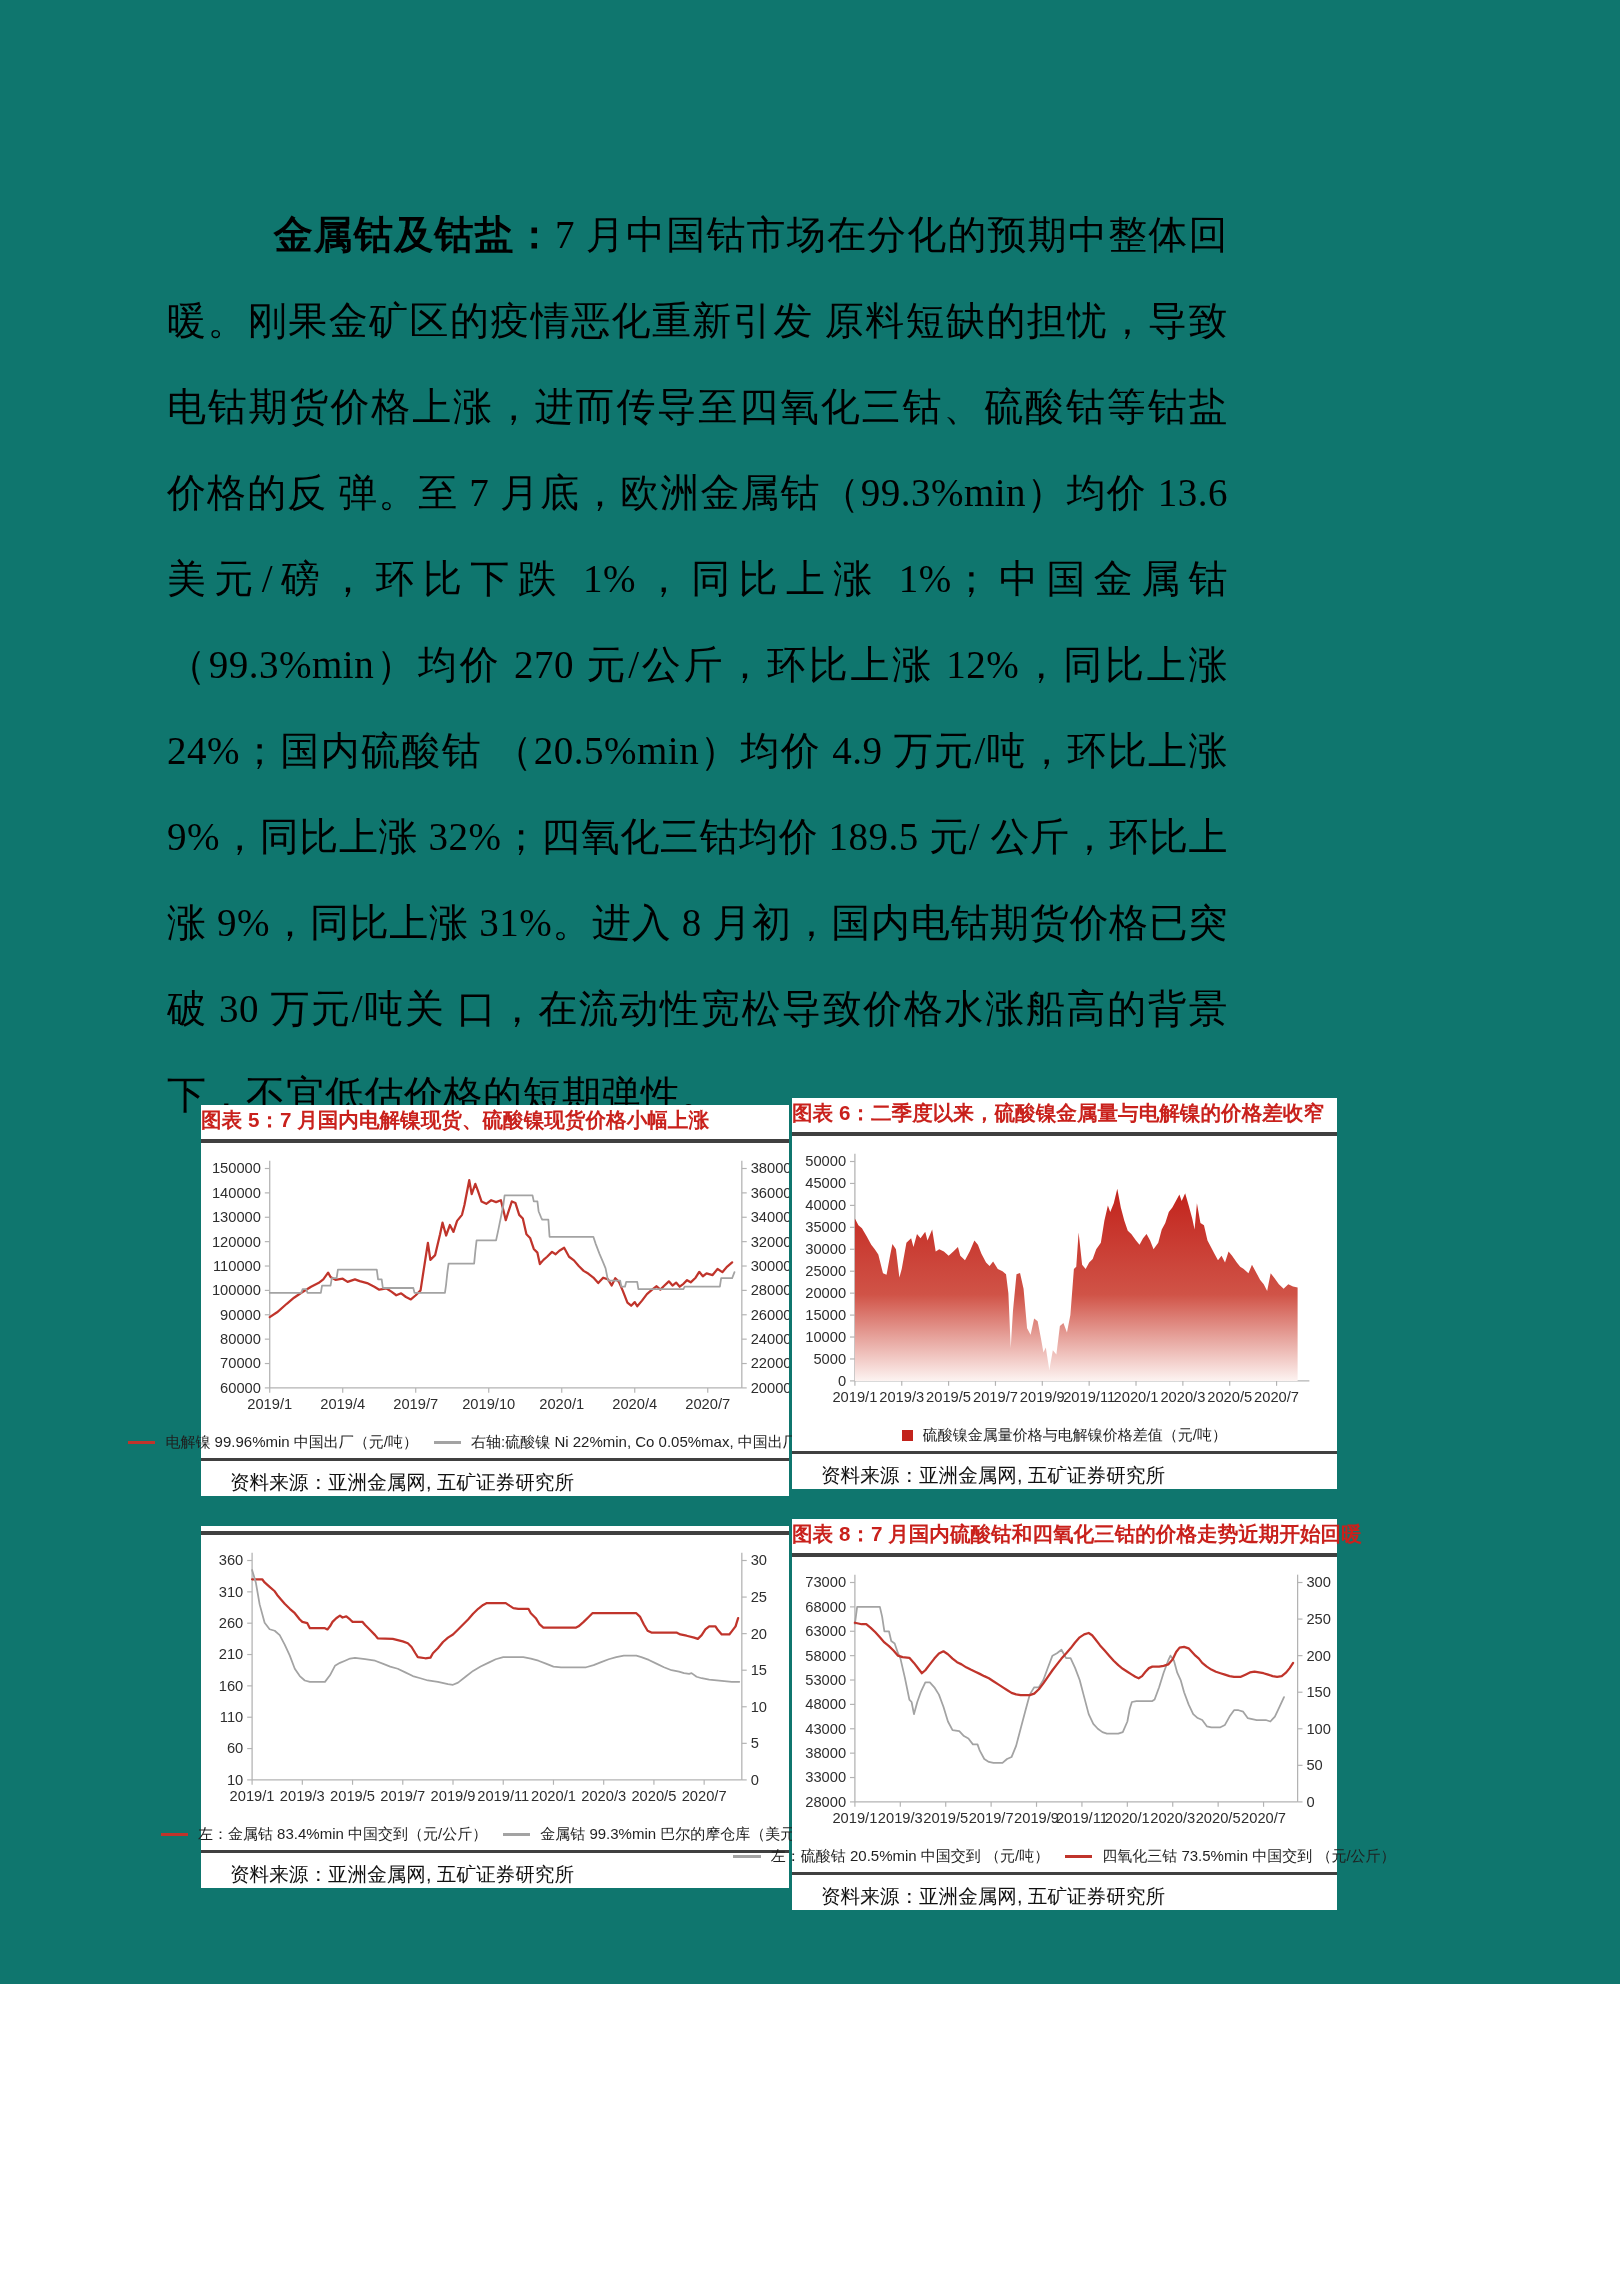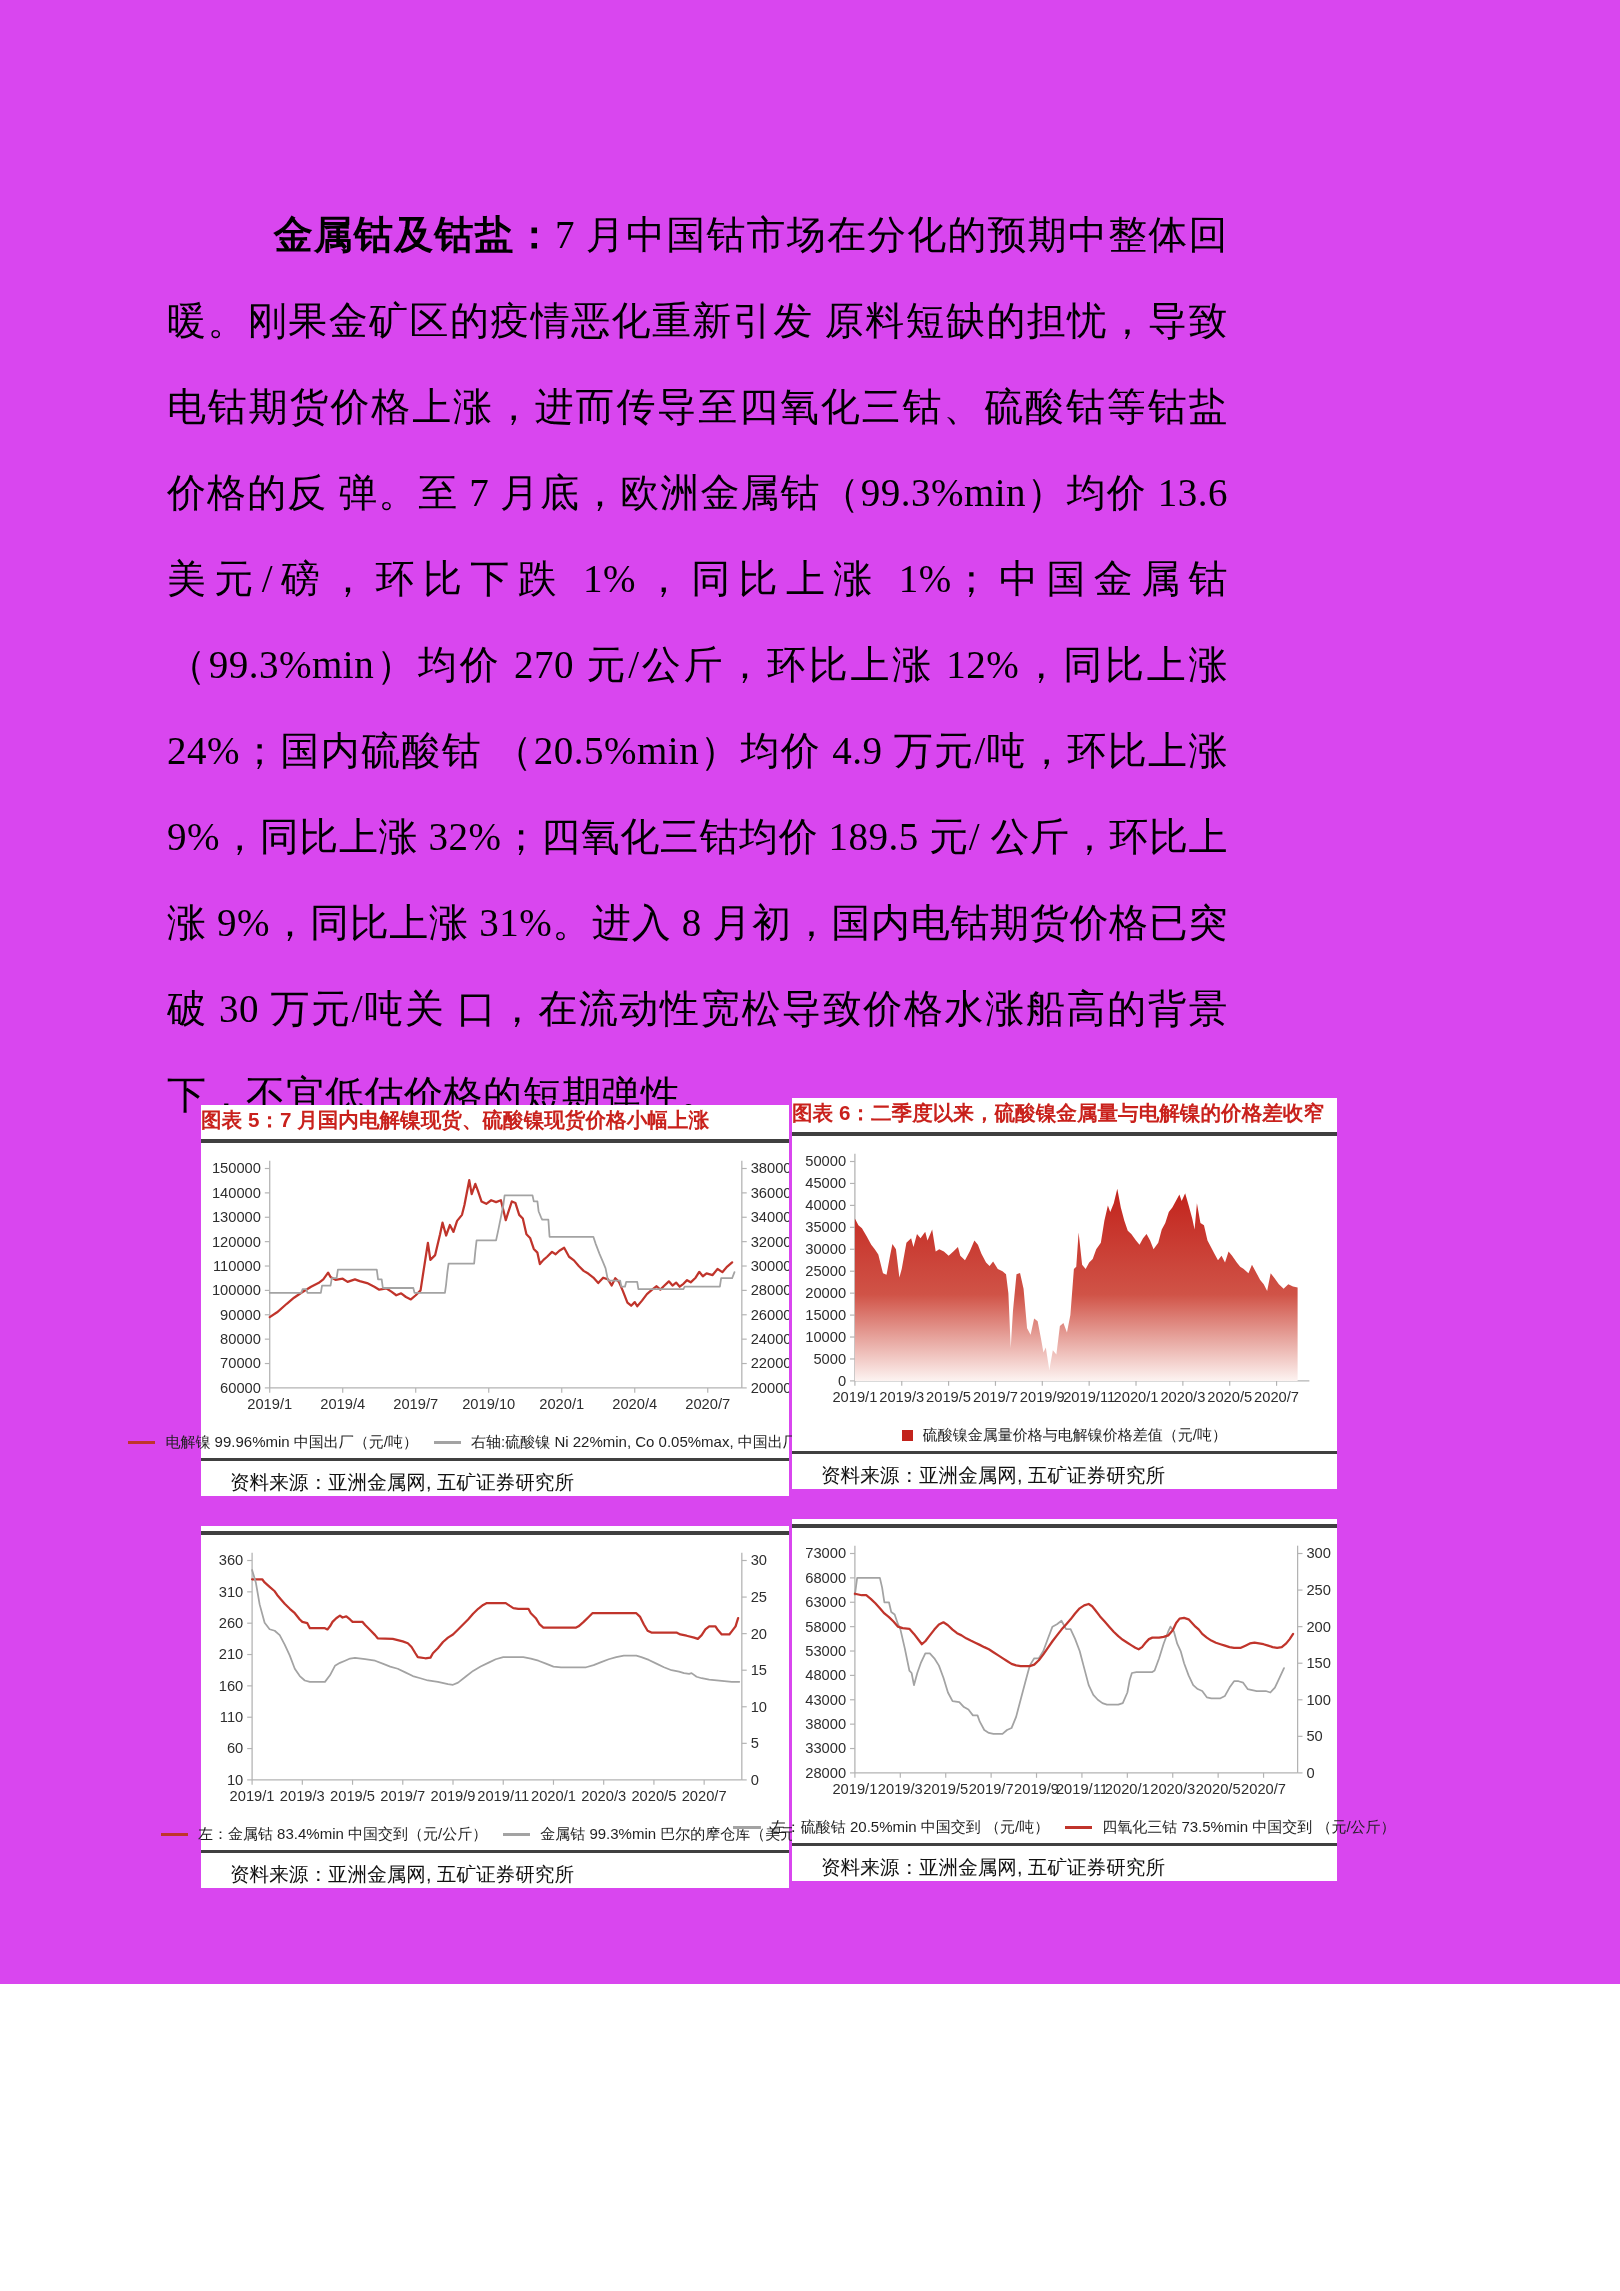--- a/index.html
+++ b/index.html
@@ -1,16 +1,16 @@
 <!DOCTYPE html>
 <html><head>
 <meta charset="utf-8">
 <style>
   html,body{margin:0;padding:0;background:#fff;}
-  .page{position:relative;width:1620px;height:1984px;background:#d946ef;overflow:hidden;
+  .page{position:relative;width:1620px;height:1984px;background:#0f766e;overflow:hidden;
         font-family:"Liberation Serif","DejaVu Serif",serif;color:#000;}
   .para{position:absolute;left:167px;top:192px;width:1061px;font-size:39px;line-height:86px;
         text-align:justify;letter-spacing:0.5px;}
   .para .ind{display:inline-block;width:106px;}
   .para b{font-weight:bold;}
   .heading{position:absolute;left:167px;top:1954px;width:1294px;font-size:40px;font-weight:bold;
         padding-left:167px;box-sizing:border-box;}
   .fig{position:absolute;background:#fff;}
   .fig-title{font-family:"Liberation Sans","DejaVu Sans",sans-serif;font-weight:bold;
         font-size:20.6px;line-height:29px;color:#c9211c;white-space:nowrap;}
@@ -249,20 +249,21 @@
         <span class="legend-item">
           <span class="lmark-line" style="background: rgb(163, 163, 163);"></span>
           <span>金属钴 99.3%min 巴尔的摩仓库（美元/磅）</span>
         </span>
       </div>
     <div class="rule2"></div>
     <div class="fig-source">资料来源：亚洲金属网, 五矿证券研究所</div>
   </div>
 
   <div class="fig" id="figD">
+    <div class="fig-title">图表 8：7 月国内硫酸钴和四氧化三钴的价格走势近期开始回暖</div>
     <div class="rule1"></div>
     <svg class="chart" width="545" height="286" viewBox="0 0 556 292">
         <line x1="64" y1="16" x2="64" y2="248" stroke="#b3b3b3" stroke-width="1.3"></line>
         <line x1="59" y1="24" x2="64" y2="24" stroke="#b3b3b3" stroke-width="1.2"></line>
         <text x="55" y="29" text-anchor="end" class="tick">73000</text>
         <line x1="59" y1="48.888888888888914" x2="64" y2="48.888888888888914" stroke="#b3b3b3" stroke-width="1.2"></line>
         <text x="55" y="53.888888888888914" text-anchor="end" class="tick">68000</text>
         <line x1="59" y1="73.77777777777777" x2="64" y2="73.77777777777777" stroke="#b3b3b3" stroke-width="1.2"></line>
         <text x="55" y="78.77777777777777" text-anchor="end" class="tick">63000</text>
         <line x1="59" y1="98.66666666666669" x2="64" y2="98.66666666666669" stroke="#b3b3b3" stroke-width="1.2"></line>

